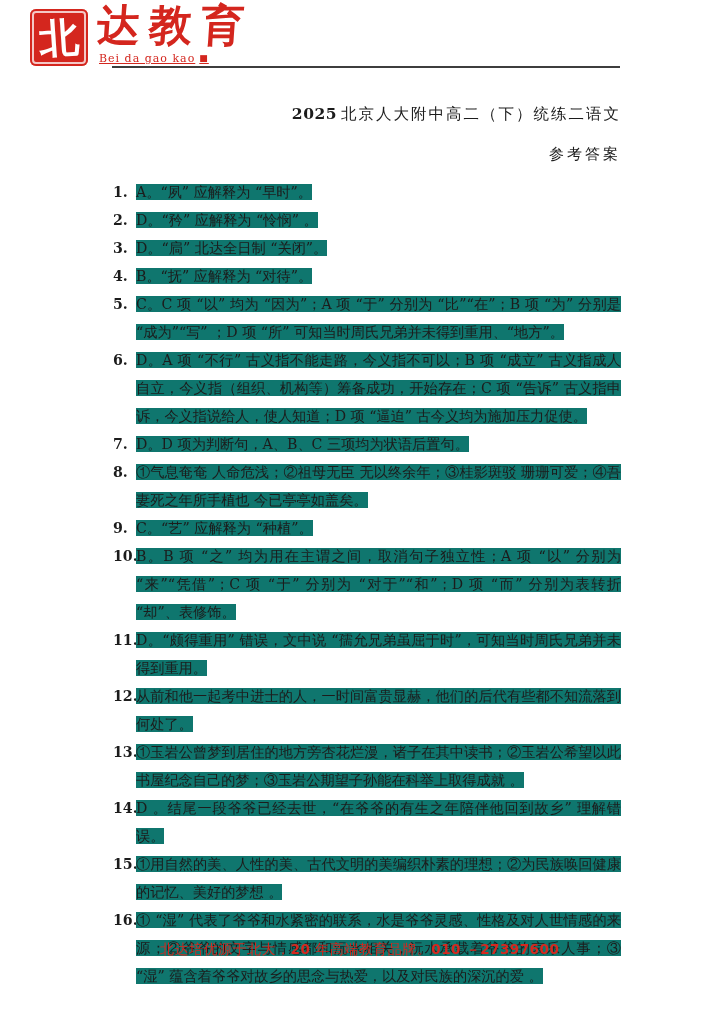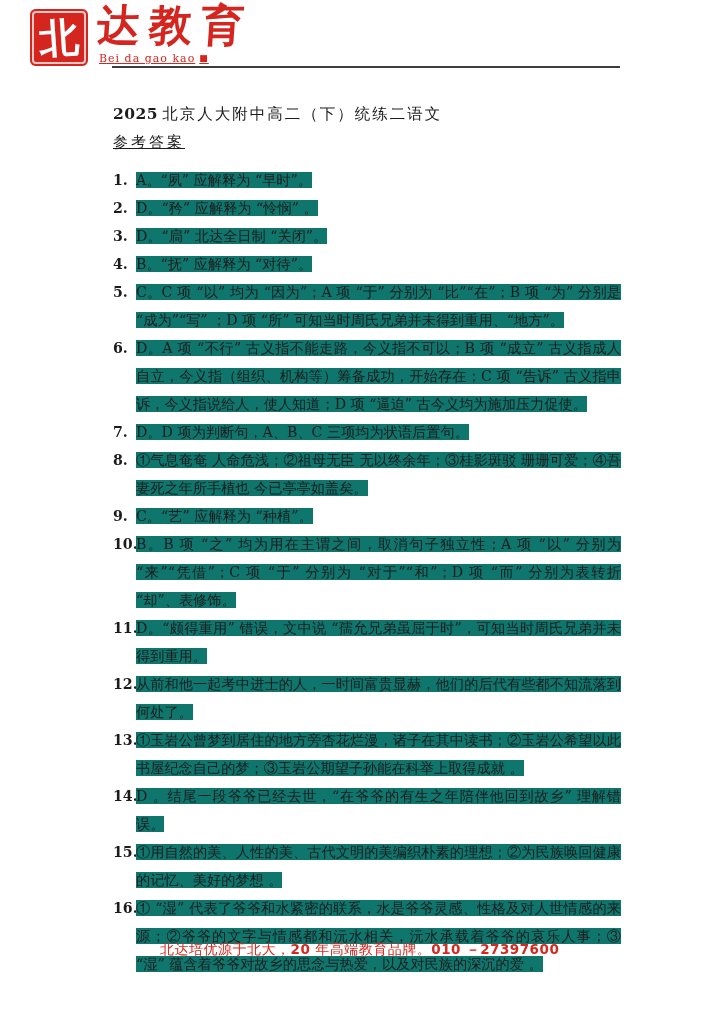--- a/index.html
+++ b/index.html
@@ -66,34 +66,33 @@
   .header-rule {
     position: absolute; left: 112px; top: 66px;
     width: 508px; height: 2px;
     background: #3d3d3d;
   }
 
   
   .content { padding: 0 104px 0 113px; }
 
   .title {
-    text-align: left;
+    text-align: right;
     font-size: 15.5px;
     margin-top: 16px;
     letter-spacing: 2px;
     white-space: nowrap;
   }
   .title b { letter-spacing: 0.5px; margin-right: 4px; }
 
   .subtitle {
-    text-align: left;
+    text-align: right;
     font-size: 15px;
-    margin-top: 8px;
+    margin-top: 20px;
     letter-spacing: 3px;
-    text-decoration: underline;
   }
 
   .answers { margin-top: 14px; }
   .row {
     display: flex;
     align-items: flex-start;
     font-size: 14.2px;
     line-height: 28px;
   }
   .row .num {

